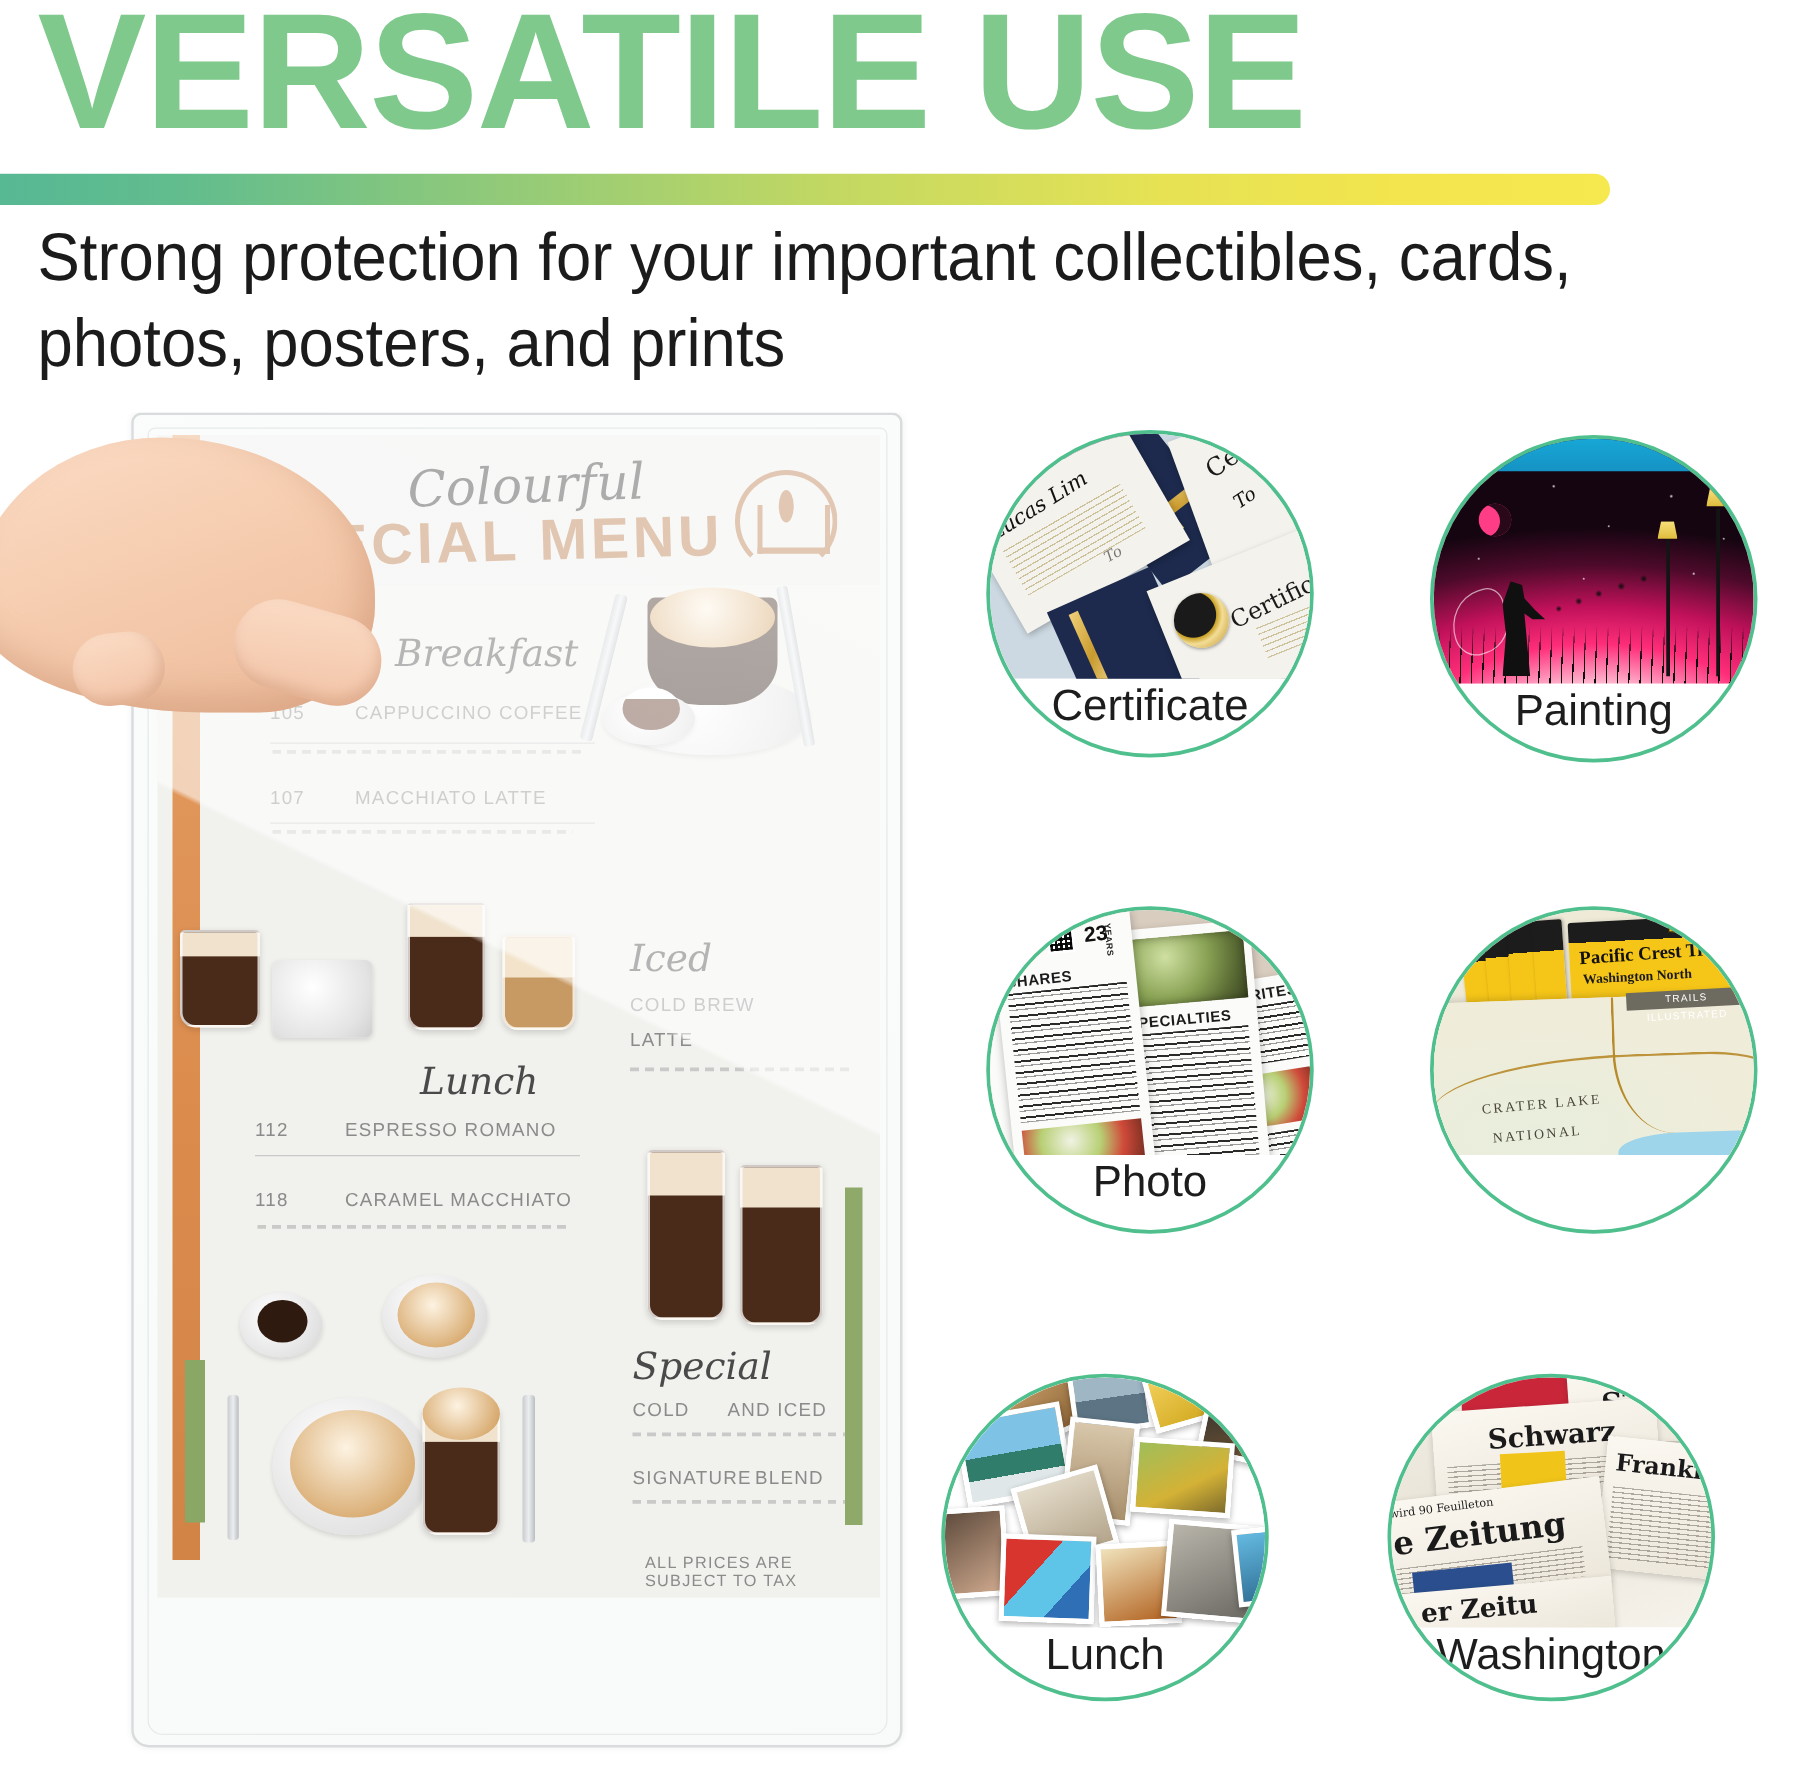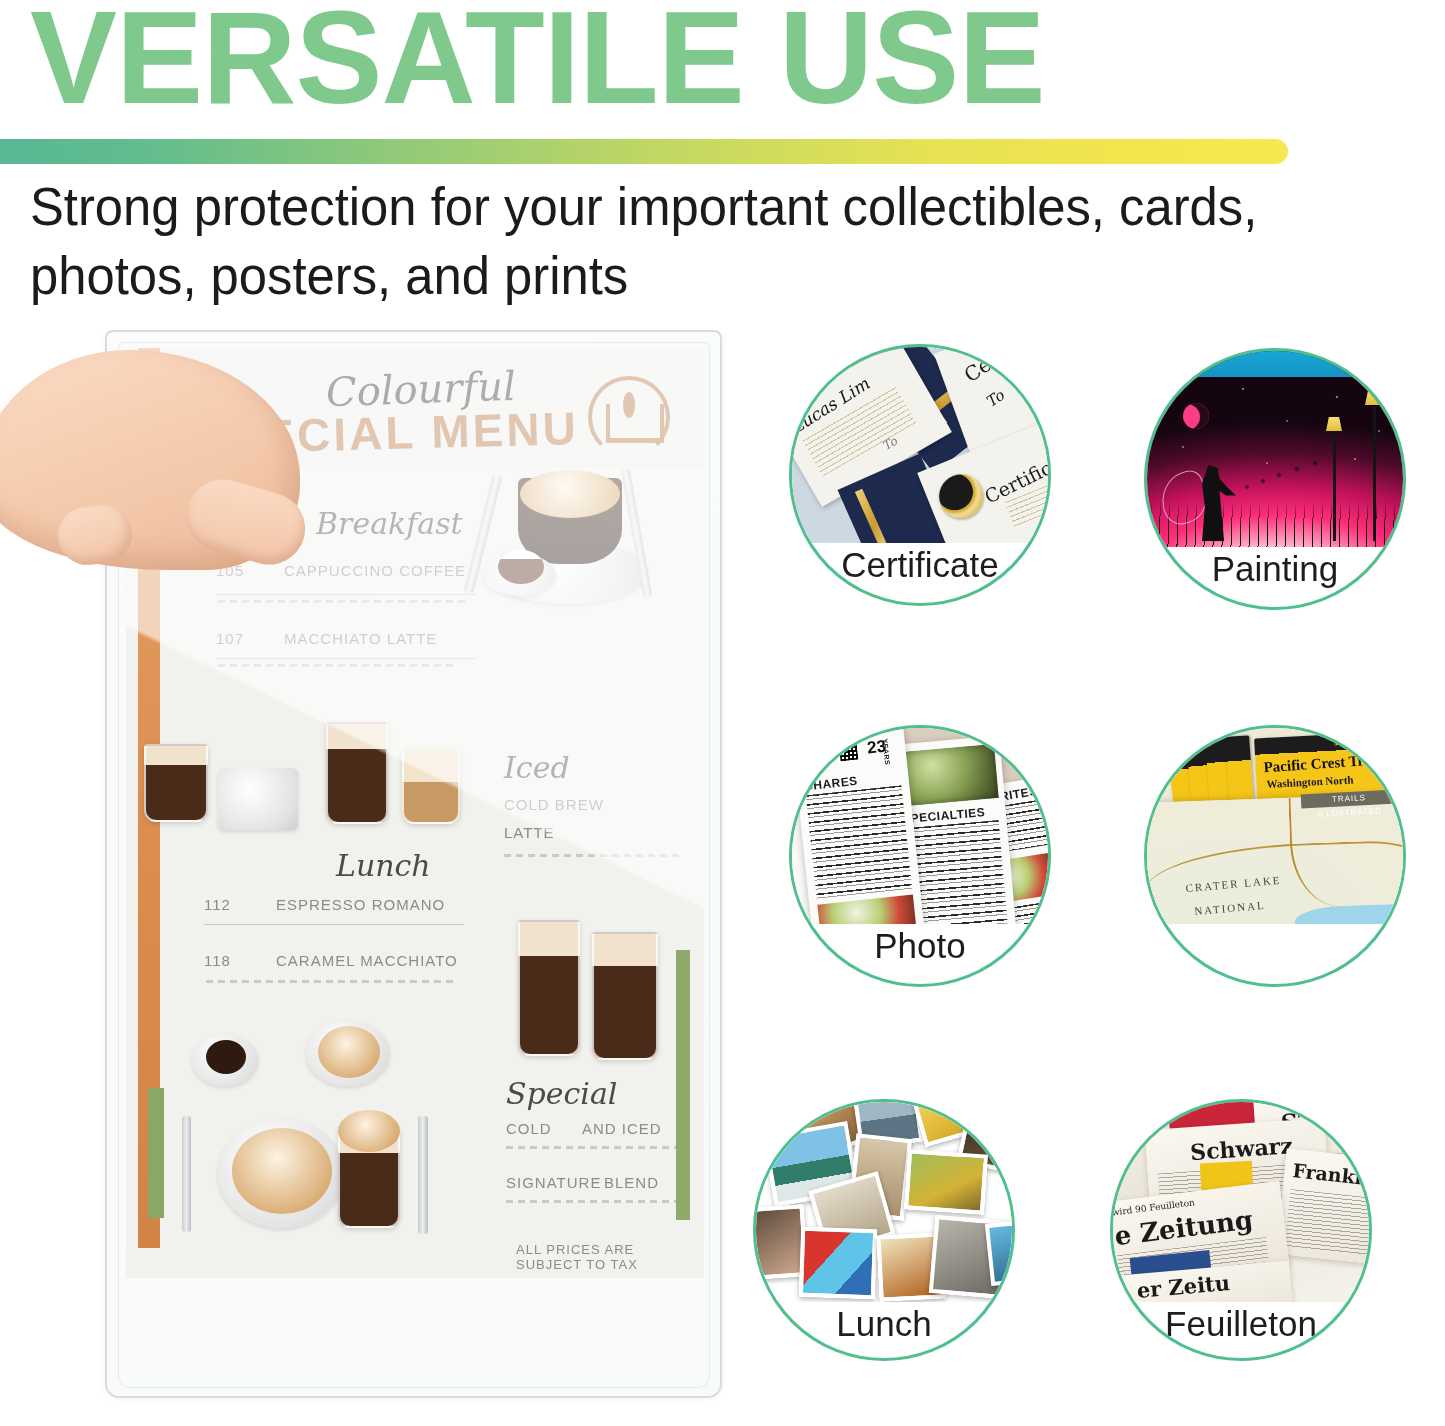--- a/index.html
+++ b/index.html
@@ -677,14 +677,14 @@
         <div class="news-head" style="left:18px;top:6px;font-size:9px;font-weight:normal;">wird 90 Feuilleton</div>
         <div class="news-head" style="left:18px;top:20px;font-size:26px;">e Zeitung</div>
         <div class="news-lines" style="left:18px;top:54px;width:150px;height:24px;"></div>
       </div>
       <div class="news-blue" style="left:18px;top:152px;width:80px;height:30px;transform:rotate(-6deg);"></div>
       <div class="news-sheet" style="left:8px;top:166px;width:170px;height:44px;transform:rotate(-5deg);">
         <div class="news-head" style="left:16px;top:4px;font-size:21px;">er Zeitu</div>
       </div>
     </div>
   </div>
-  <div class="circle-label" style="top:200px;">Feuilleton</div>
+  <div class="circle-label" style="top:200px;">Washington</div>
 </div>
 
 </body></html>

